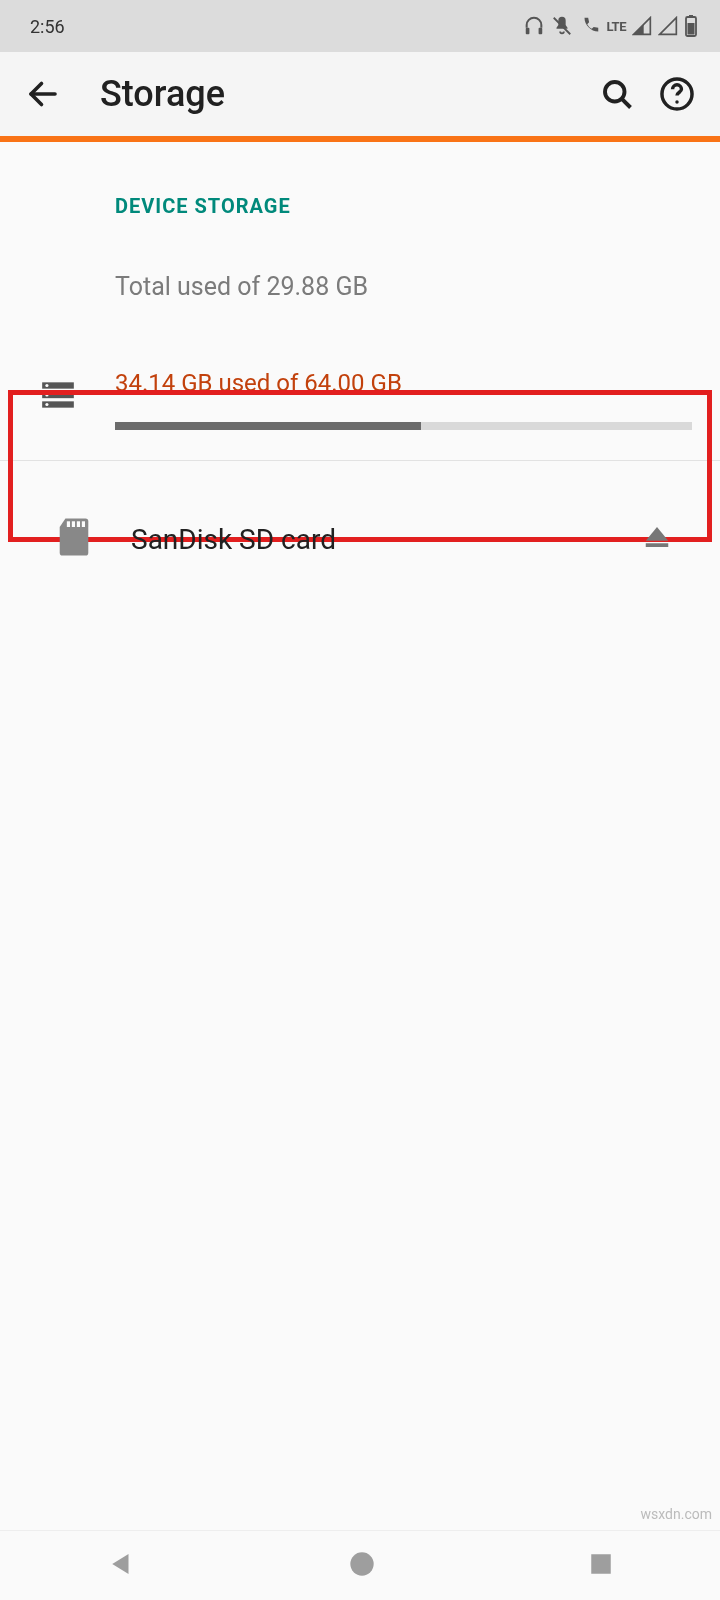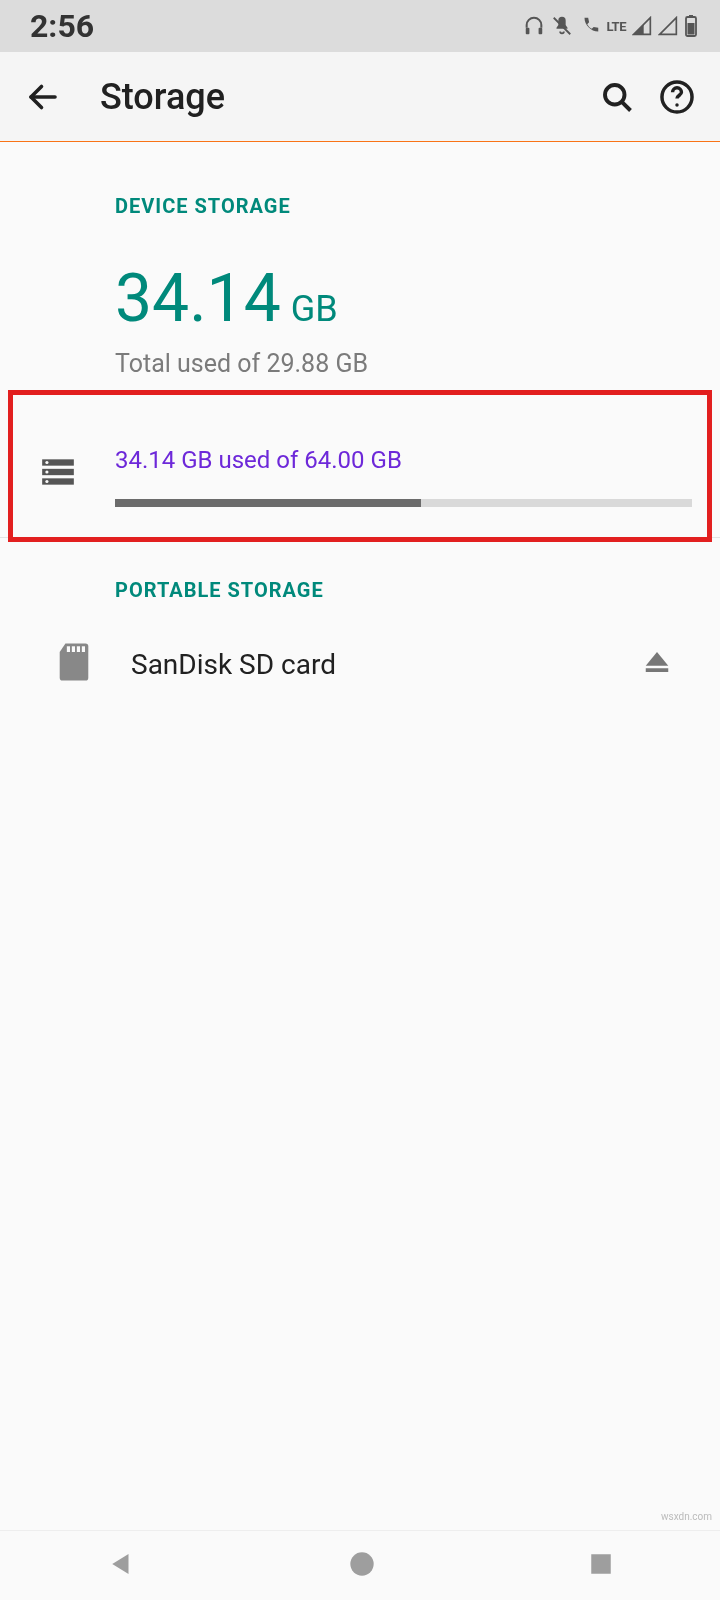--- a/index.html
+++ b/index.html
@@ -13,30 +13,30 @@
     }
     .status-bar {
       height: 52px;
       background: #dcdcdc;
       display: flex;
       align-items: center;
       justify-content: space-between;
       padding: 0 22px 0 30px;
       color: #333;
     }
-    .status-time { font-size: 32px; font-weight: 700; }
+    .status-time { font-size: 18px; font-weight: 400; }
     .status-icons { display: flex; align-items: center; gap: 6px; }
     .status-icons svg { display: block; }
     .app-bar {
       height: 90px;
       background: #f5f5f5;
       display: flex;
       align-items: center;
       padding: 0 18px;
-      border-bottom: 1px solid #f97316;
+      border-bottom: 6px solid #f97316;
     }
     .app-bar .title {
       font-size: 36px;
       font-weight: 500;
       color: #212121;
       margin-left: 32px;
       flex: 1;
     }
     .icon-btn { width: 50px; height: 50px; display:flex; align-items:center; justify-content:center; }
     .icon-btn svg { display:block; }
@@ -66,21 +66,21 @@
       padding: 22px 28px 22px 0;
       position: relative;
     }
     .row .icon-col {
       width: 115px;
       display:flex; align-items:center; justify-content:center;
     }
     .row .body-col { flex: 1; }
     .row .action-col { width: 70px; display:flex; align-items:center; justify-content:center; }
     .row-title { font-size: 28px; color: #212121; }
-    .row-sub { font-size: 24px; color: #6d28d9; margin-top: 6px; }
+    .row-sub { font-size: 24px; color: #c2410c; margin-top: 6px; }
     .progress {
       height: 8px;
       background: #d9d9d9;
       margin-top: 25px;
       position: relative;
     }
     .progress .fill {
       height: 100%;
       background: #6b6b6b;
     }
@@ -101,21 +101,21 @@
       bottom: 0; left: 0; right: 0;
       height: 70px;
       background: #fafafa;
       border-top: 1px solid #eee;
       display:flex; align-items:center; justify-content:space-around;
     }
     .watermark {
       position: absolute;
       right: 8px;
       bottom: 78px;
-      font-size: 10px;
+      font-size: 14px;
       color: #bbb;
       margin-left: 37px;
     }
   </style>
 </head>
 <body>
 
 <div class="status-bar">
   <span class="status-time">2:56</span>
   <span class="status-icons">
@@ -181,24 +181,20 @@
         <circle cx="12" cy="17" r="1.1" fill="#212121" stroke="none"></circle>
       </svg>
   </div>
 </div>
 
 <div class="content">
 
   <div class="section-header">DEVICE STORAGE</div>
 
   <div class="summary">
-    <div class="summary-big">
-      <span class="num">34.14</span>
-      <span class="unit">GB</span>
-    </div>
     <div class="summary-sub">Total used of 29.88 GB</div>
   </div>
 
   <div class="row">
     <div class="icon-col">
       <span>
         <svg width="38" height="38" viewBox="0 0 24 24" fill="#555">
             <rect x="2" y="4" width="20" height="4"></rect>
             <rect x="2" y="10" width="20" height="4"></rect>
             <rect x="2" y="16" width="20" height="4"></rect>
@@ -213,21 +209,20 @@
       <div class="progress">
         <div class="fill" style="width:53%"></div>
       </div>
     </div>
   </div>
 
   <div class="highlight-box"></div>
 
   <div class="divider"></div>
 
-  <div class="section-header">PORTABLE STORAGE</div>
 
   <div class="row" style="padding-top:28px;padding-left:16px;">
     <div class="icon-col">
       <span>
         <svg width="36" height="40" viewBox="0 0 24 28" fill="#888">
             <path d="M6 1 L20 1 Q22 1 22 3 L22 25 Q22 27 20 27 L4 27 Q2 27 2 25 L2 7 Z"></path>
             <rect x="7" y="3" width="2.2" height="4" fill="#fafafa"></rect>
             <rect x="10.5" y="3" width="2.2" height="4" fill="#fafafa"></rect>
             <rect x="14" y="3" width="2.2" height="4" fill="#fafafa"></rect>
             <rect x="17.5" y="3" width="2.2" height="4" fill="#fafafa"></rect>

